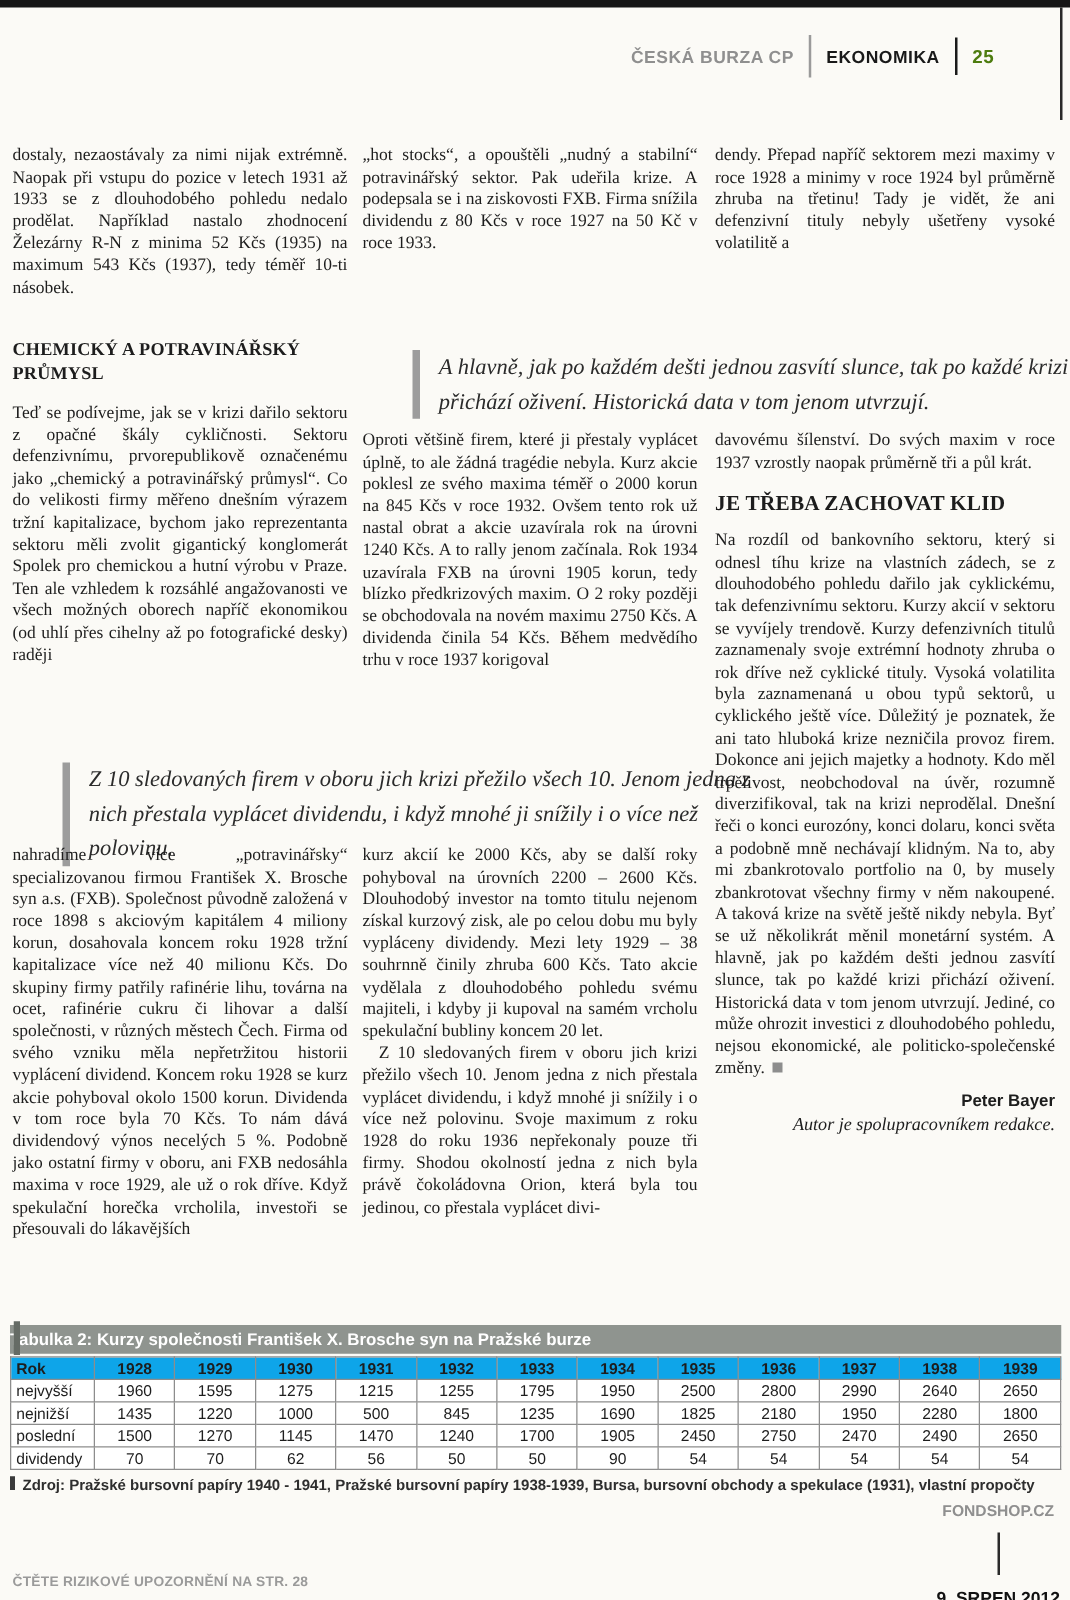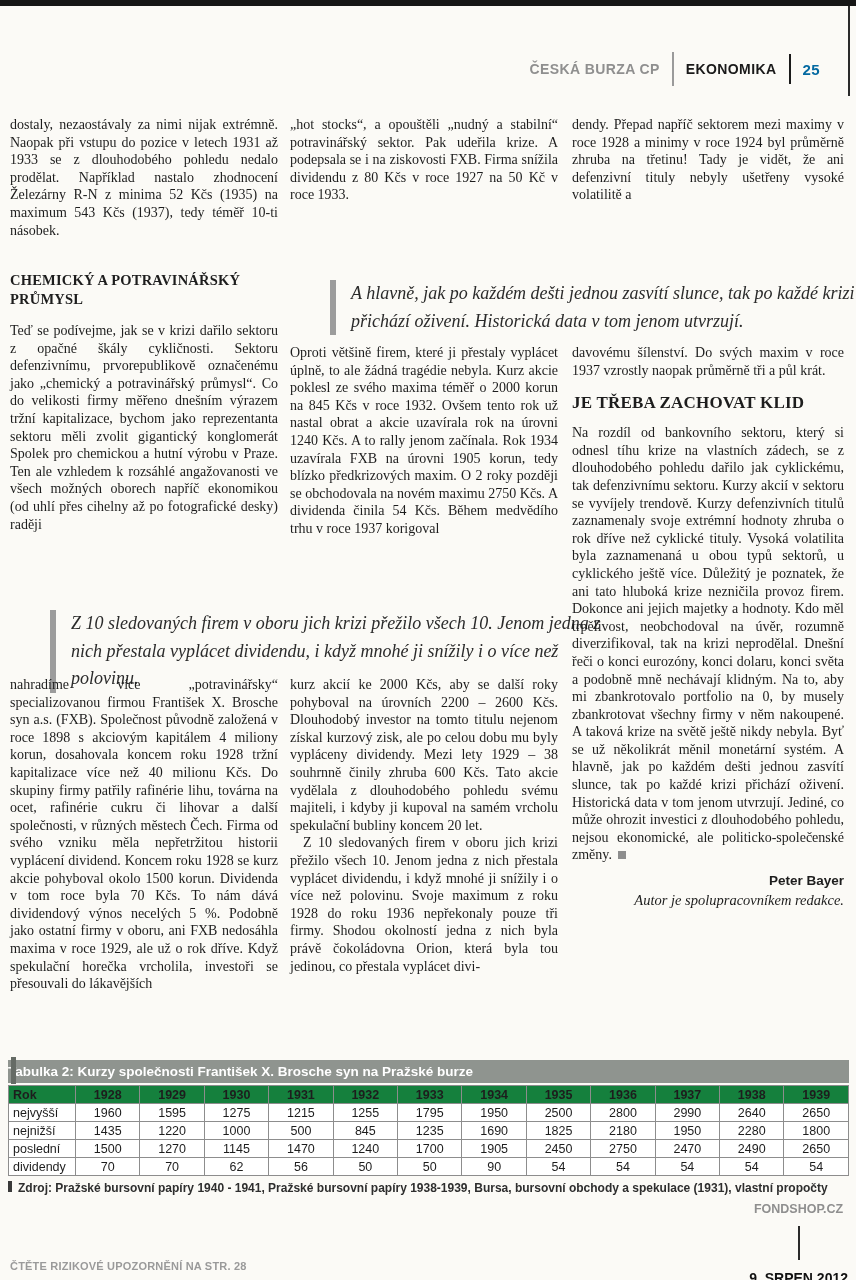--- a/index.html
+++ b/index.html
@@ -2,26 +2,26 @@
 <html><head>
 <meta charset="utf-8">
 <style>
   html,body { margin:0; padding:0; background:#e9e9e6; }
   .page { position:relative; width:856px; height:1280px; margin:0 auto; background:#fbfaf6;
           font-family:"Liberation Serif", serif; color:#1d1d1d; overflow:hidden; }
 
   .topbar { position:absolute; top:0; left:0; width:856px; height:6px; background:#161616; }
   .right-top-line { position:absolute; top:6px; left:848px; width:2px; height:90px; background:#2a2a2a; }
 
-  .header { position:absolute; top:52px; left:480px; width:340px; display:flex; justify-content:flex-end;
+  .header { position:absolute; top:28px; left:480px; width:340px; display:flex; justify-content:center;
             align-items:center; gap:12px; font-family:"Liberation Sans", sans-serif; font-weight:bold;
             font-size:14px; letter-spacing:0.4px; }
   .header .section { color:#8f8f8f; }
   .header .cat { color:#191919; }
-  .header .pagenum { color:#0369a1; font-size:15px; }
+  .header .pagenum { color:#4d7c0f; font-size:15px; }
   .hdr-div1 { width:2px; height:34px; background:#9a9a9a; }
   .hdr-div2 { width:2px; height:30px; background:#1a1a1a; }
 
   .tb { position:absolute; width:268px; text-align:justify; font-size:14px; line-height:17.6px; }
   .tb p { margin:0; }
   .indent { text-indent:13px; }
 
   .heading { position:absolute; width:268px; font-weight:bold; font-size:14.5px; line-height:19px;
              letter-spacing:0.2px; text-align:left; }
   .heading-inline { font-weight:bold; font-size:17px; line-height:19px; letter-spacing:0.2px;
@@ -35,21 +35,21 @@
   .byline-note { font-style:italic; font-size:14.5px; text-align:right; margin-top:2px !important; }
   .endmark { display:inline-block; width:8px; height:8px; background:#8d8d8d; margin-left:6px; }
 
   .tablebox { position:absolute; left:8px; top:1060px; width:841px; font-family:"Liberation Sans", sans-serif; }
   .tabletitle { position:relative; background:#8f948f; color:#ffffff; font-weight:bold; font-size:13.5px;
                 height:23px; line-height:23px; box-sizing:border-box; }
   .tabletitle .accent { position:absolute; left:3px; top:-3px; width:5px; height:27px; background:#656b65; }
   .datatable { border-collapse:collapse; width:100%; margin-top:2px; table-layout:fixed; }
   .datatable th, .datatable td { border:1px solid #8d8d8d; font-size:12.5px; height:15px;
                                  padding:1px 4px; background:#ffffff; text-align:center; }
-  .datatable th { background:#15803d; font-weight:bold; }
+  .datatable th { background:#0ea5e9; font-weight:bold; }
   .datatable th:first-child, .datatable td:first-child { width:58px; text-align:left; }
   .source { margin-top:5px; font-size:12px; color:#2e2e2e; display:flex; align-items:flex-start; gap:6px;font-weight:bold; }
   .source .bullet { width:4px; height:11px; background:#3a3a3a; flex:none; }
 
   .footer { position:absolute; top:1202px; left:10px; width:838px; display:flex;
             justify-content:space-between; align-items:center; font-family:"Liberation Sans", sans-serif;
             font-weight:bold; }
   .footer .notice { color:#9a9a9a; font-size:11px; letter-spacing:0.2px; }
   .footer-right { display:flex; align-items:center; gap:10px;flex-direction:column; }
   .footer .site { color:#8f8f8f; font-size:12.5px; }

